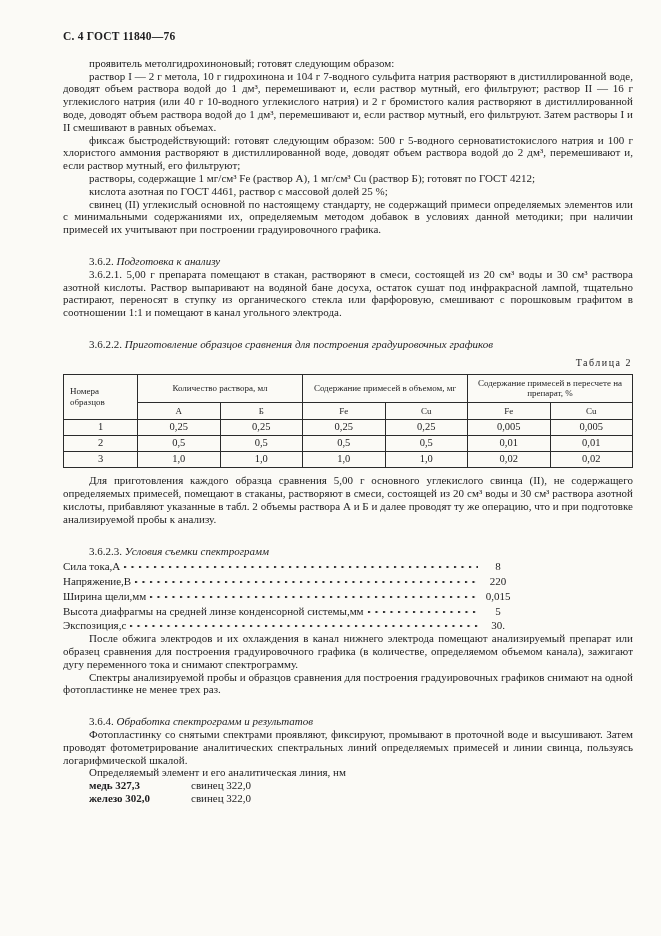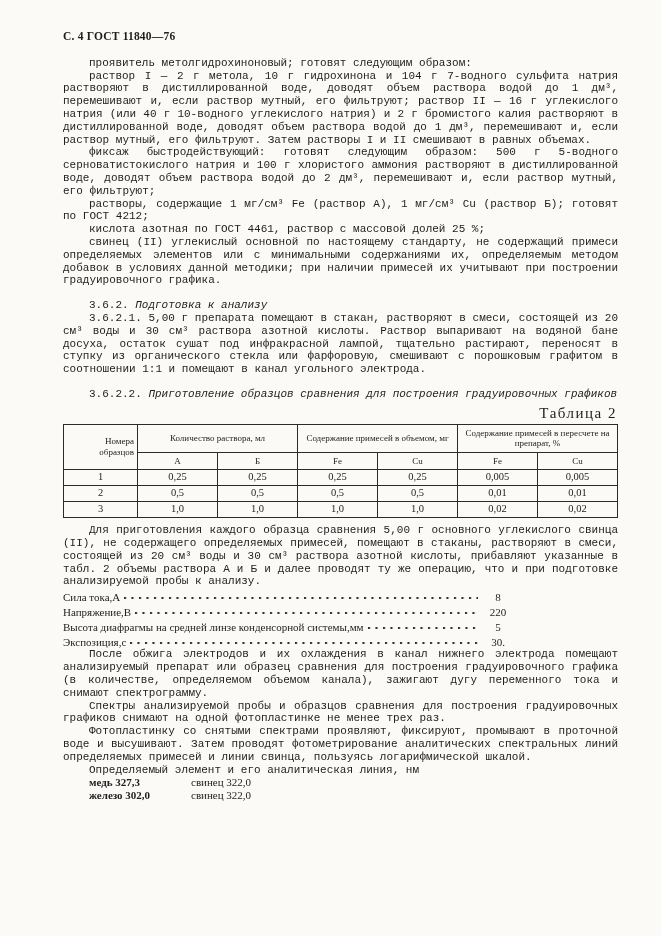--- a/index.html
+++ b/index.html
@@ -6,63 +6,62 @@
   html, body { width: 661px; height: 936px; }
   body { background: #e8e6e0; }
   .page {
     position: relative;
     width: 661px; height: 936px;
     background: #fbfaf6;
     color: #1d1d1f;
     font-family: "Liberation Serif", "DejaVu Serif", serif;
     font-size: 11px;
     line-height: 12.8px;
-    padding: 30px 43px 0 63px;
+    padding: 30px 28px 0 63px;
     overflow: hidden;
   }
   .page-header {
     font-weight: 700;
     font-size: 11.5px;
     letter-spacing: .2px;
     margin-bottom: 14px;
   }
   p.body, .sec-heading {
     text-align: justify;
     text-indent: 26px;
     margin: 0;
-    font-family: Liberation Mono, monospace;
-  }
-  .sec-heading { margin-top: 12px; }
+  }
+  .sec-heading { margin-top: 19px; }
   .it { font-style: italic; }
   .b { font-weight: 700; }
 
   
   .table-caption {
     text-align: right;
-    font-size: 15px;
+    font-size: 10px;
     letter-spacing: 1.5px;
     margin: 6px 1px 4px 0;
   }
   table.t2 {
     width: 100%;
     border-collapse: collapse;
     table-layout: fixed;
     margin-bottom: 6px;
   }
   .t2 th, .t2 td { border: 1px solid #2b2b2b; }
   .t2 { border: 1.5px solid #232323; }
   .t2 thead th {
     font-weight: 400;
     font-size: 9px;
     line-height: 10.6px;
     padding: 3px 3px;
     text-align: center;
     vertical-align: middle;
   }
-  .t2 .th-samples { text-align: right; padding-left: 6px; }
+  .t2 .th-samples { text-align: left; padding-left: 6px; }
   .t2 tbody td {
     font-size: 10.5px;
     line-height: 12px;
     padding: 1px 4px 2px;
     text-align: center;
   }
 
   
   .cond { width: 452px; margin-top: 1px; }
   .cond-line { display: flex; align-items: baseline; }
@@ -156,48 +155,55 @@
         <td>1,0</td>
         <td>0,02</td>
         <td>0,02</td>
       </tr>
     </tbody>
   </table>
 
   <p class="body">Для приготовления каждого образца сравнения 5,00 г основного углекислого свинца (II), не содержащего определяемых примесей, помещают в стаканы, растворяют в смеси, состоящей из 20 см³ воды и 30 см³ раствора азотной кислоты, прибавляют указанные в табл. 2 объемы раствора А и Б и далее проводят ту же операцию, что и при подготовке анализируемой пробы к анализу.</p>
 
 
+  <p class="sec-heading"><span>3.6.2.3.</span> <span class="it">Условия съемки спектрограмм</span></p>
 
   <div class="cond">
     <div class="cond-line">
       <span class="cond-label">Сила тока,А</span>
       <span class="leader"></span>
       <span class="cond-value">8</span>
     </div>
     <div class="cond-line">
       <span class="cond-label">Напряжение,В</span>
       <span class="leader"></span>
       <span class="cond-value">220</span>
+    </div>
+    <div class="cond-line">
+      <span class="cond-label">Ширина щели,мм</span>
+      <span class="leader"></span>
+      <span class="cond-value">0,015</span>
     </div>
     <div class="cond-line">
       <span class="cond-label">Высота диафрагмы на средней линзе конденсорной системы,мм</span>
       <span class="leader"></span>
       <span class="cond-value">5</span>
     </div>
     <div class="cond-line">
       <span class="cond-label">Экспозиция,с</span>
       <span class="leader"></span>
       <span class="cond-value">30.</span>
     </div>
   </div>
 
 
   <p class="body">После обжига электродов и их охлаждения в канал нижнего электрода помещают анализируемый препарат или образец сравнения для построения градуировочного графика (в количестве, определяемом объемом канала), зажигают дугу переменного тока и снимают спектрограмму.</p>
   <p class="body">Спектры анализируемой пробы и образцов сравнения для построения градуировочных графиков снимают на одной фотопластинке не менее трех раз.</p>
 
+  <p class="sec-heading"><span>3.6.4.</span> <span class="it">Обработка спектрограмм и результатов</span></p>
 
   <p class="body">Фотопластинку со снятыми спектрами проявляют, фиксируют, промывают в проточной воде и высушивают. Затем проводят фотометрирование аналитических спектральных линий определяемых примесей и линии свинца, пользуясь логарифмической шкалой.</p>
   <p class="body">Определяемый элемент и его аналитическая линия, нм</p>
 
   <div class="elem-row">
     <span class="elem-left">медь 327,3</span>
     <span class="elem-right">свинец 322,0</span>
   </div>
   <div class="elem-row">
     <span class="elem-left">железо 302,0</span>

